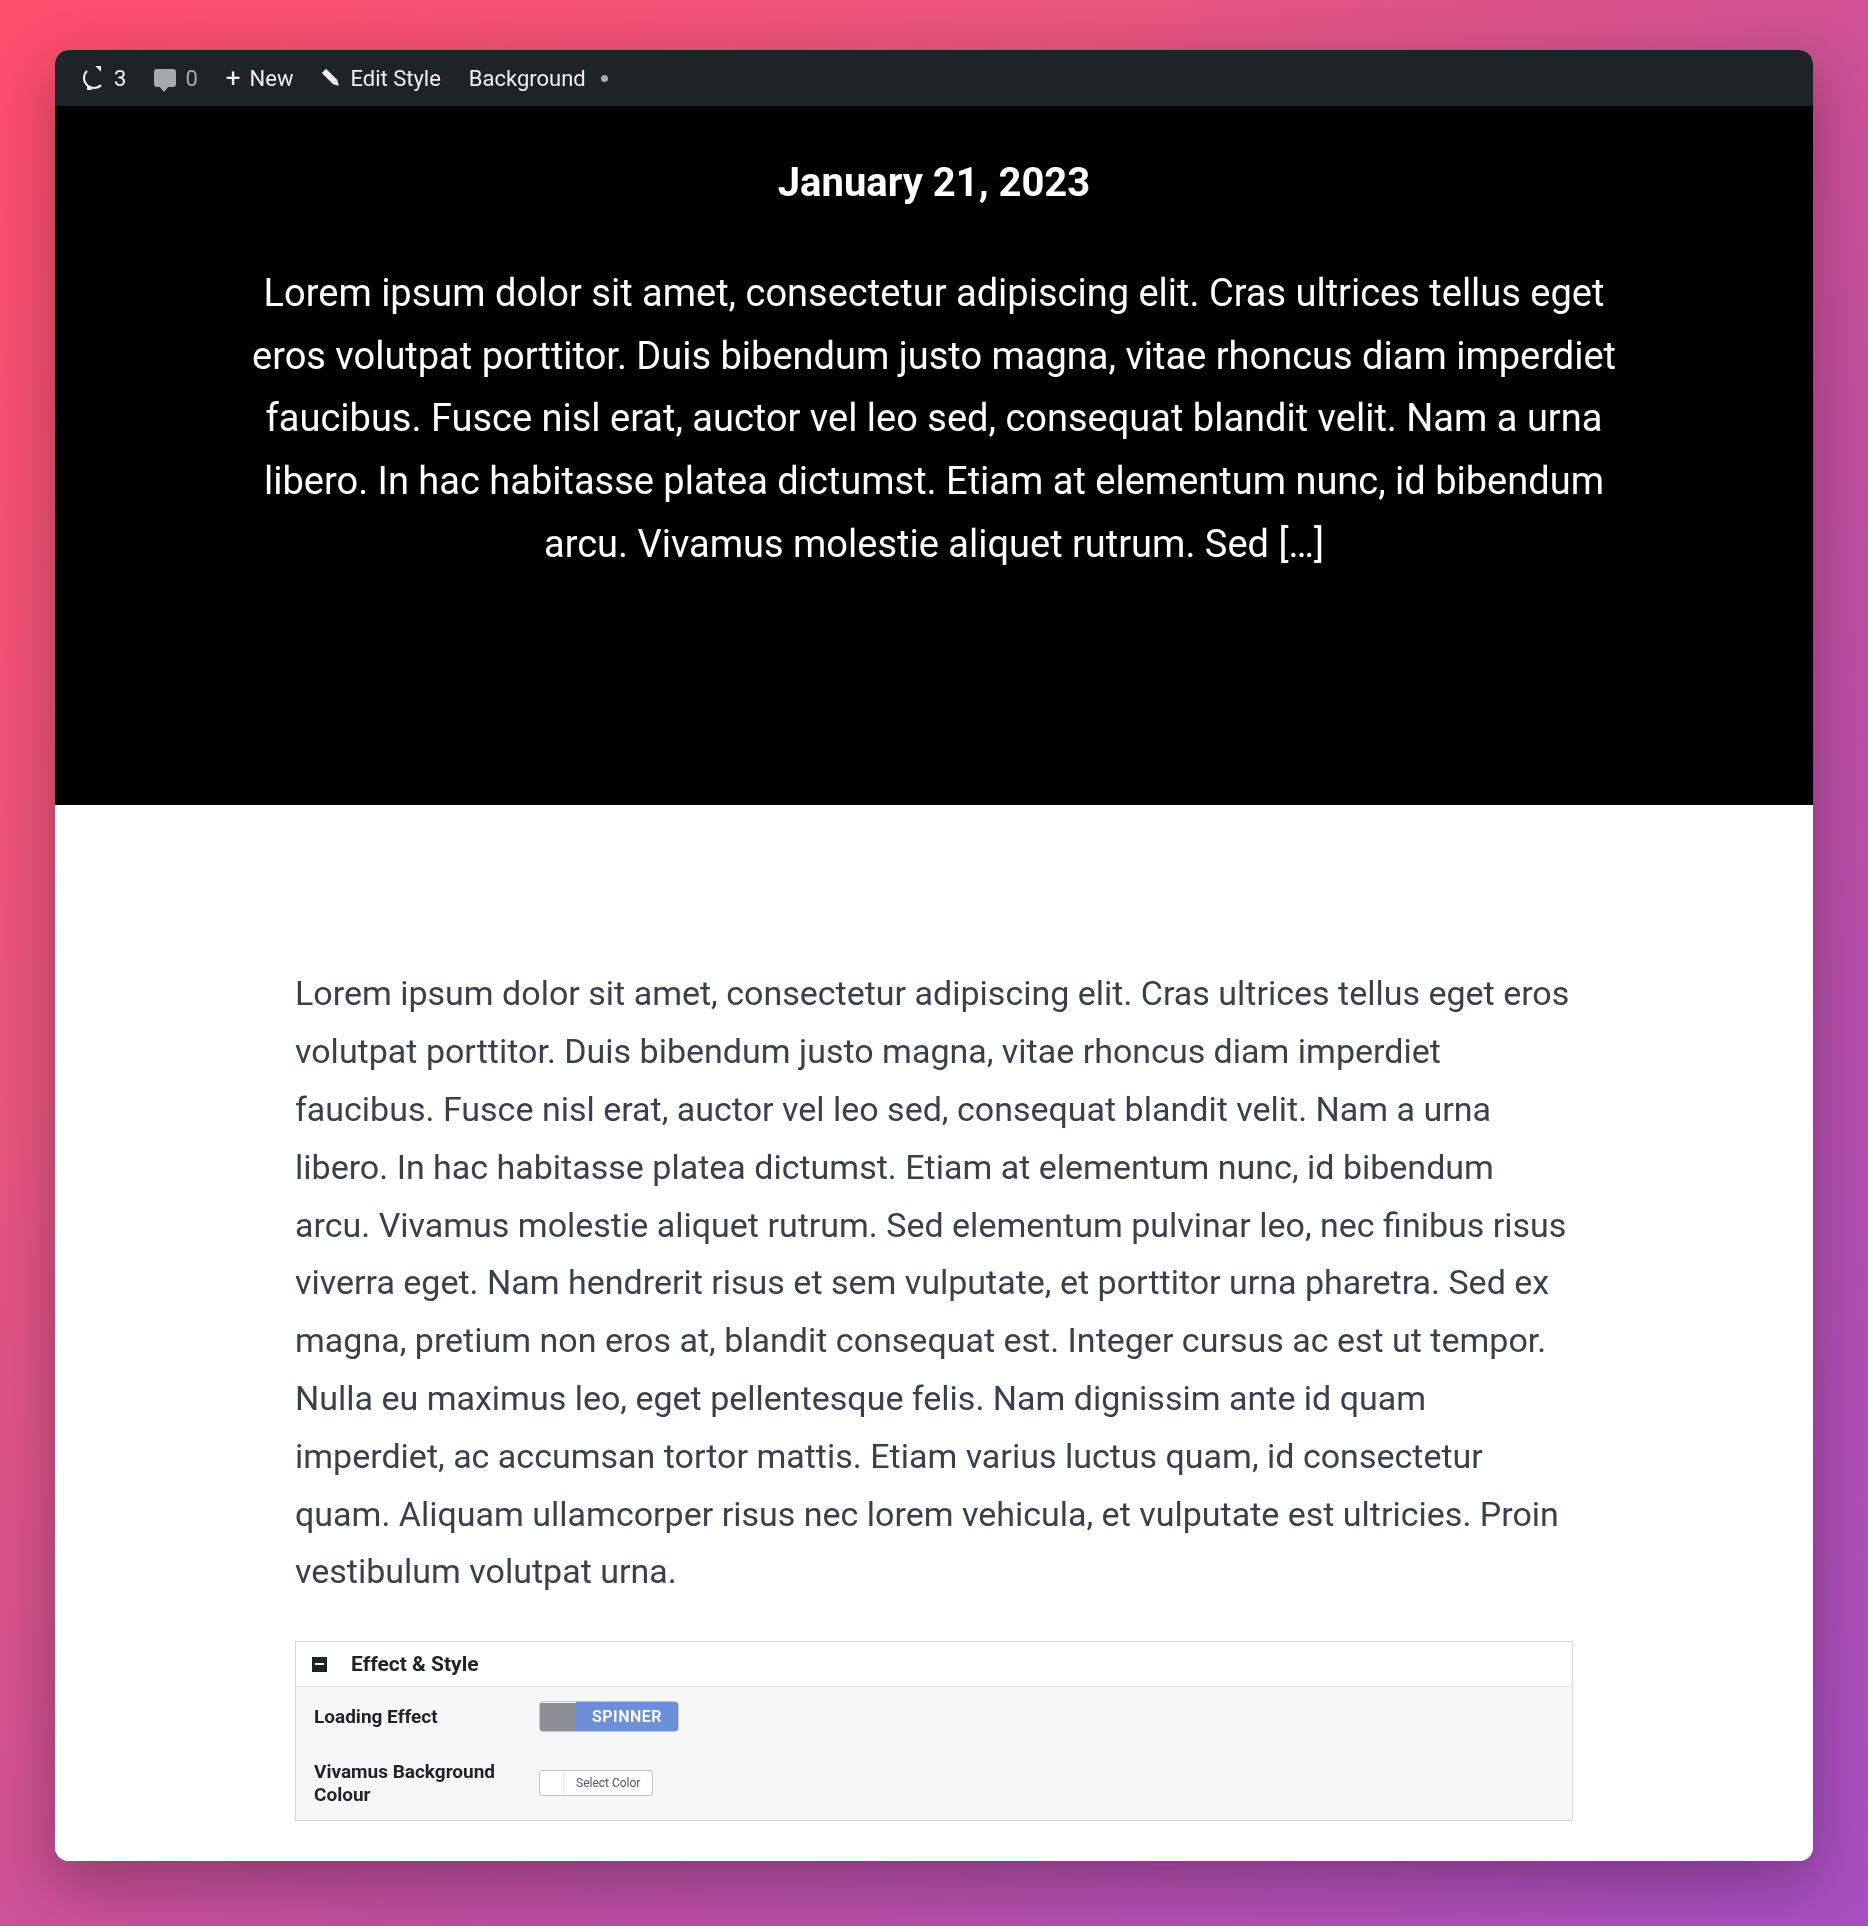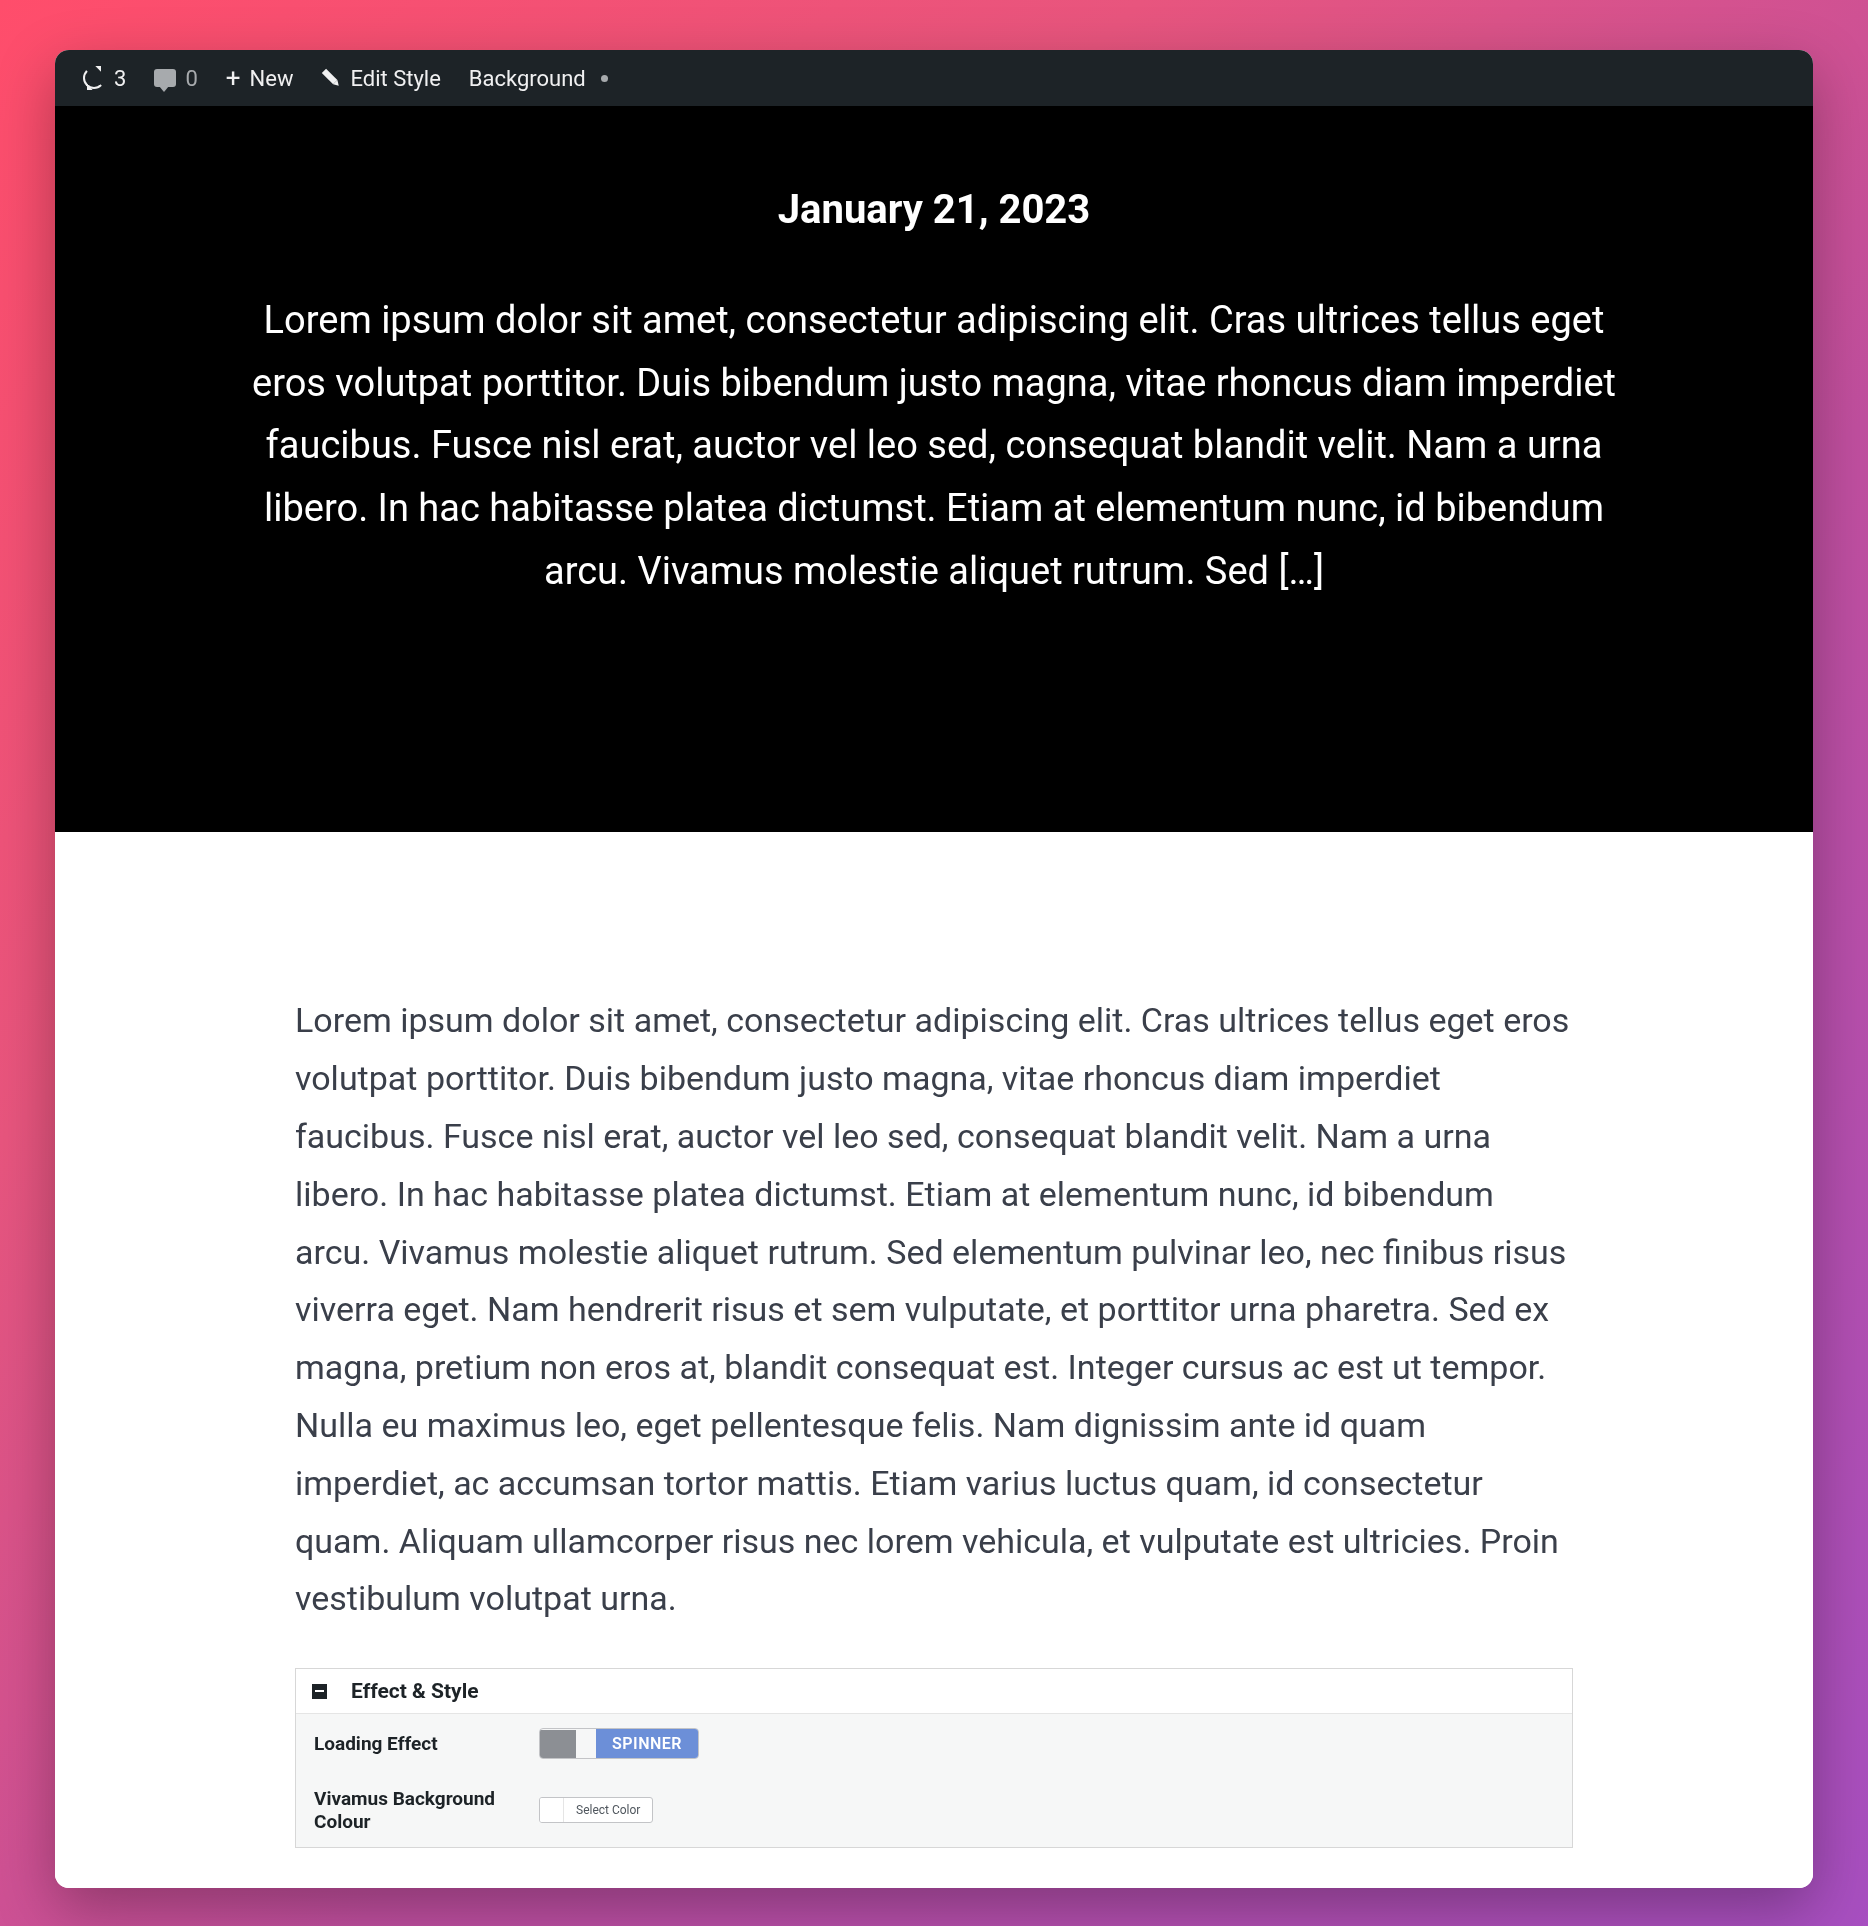--- a/index.html
+++ b/index.html
@@ -124,21 +124,21 @@
       height: 7px;
       border-radius: 50%;
       background: #a7aaad;
       display: inline-block;
       margin-left: 6px;
     }
     .hero-section {
       background: #000;
       color: #fff;
       text-align: center;
-      padding: 80px 100px 230px;
+      padding: 53px 100px 230px;
     }
     .hero-date {
       font-size: 40px;
       font-weight: 700;
       margin-bottom: 56px;
     }
     .hero-excerpt {
       font-size: 38px;
       line-height: 1.65;
       font-weight: 400;
@@ -198,21 +198,20 @@
       color: #1d2327;
       width: 195px;
       flex-shrink: 0;
     }
     .toggle-control {
       display: flex;
       align-items: center;
       border-radius: 4px;
       overflow: hidden;
       border: 1px solid #c3c4c7;
-      gap: 20px;
     }
     .toggle-off {
       width: 36px;
       height: 28px;
       background: #8c8f94;
     }
     .toggle-on {
       padding: 5px 16px;
       background: #6c8fd8;
       color: #fff;

